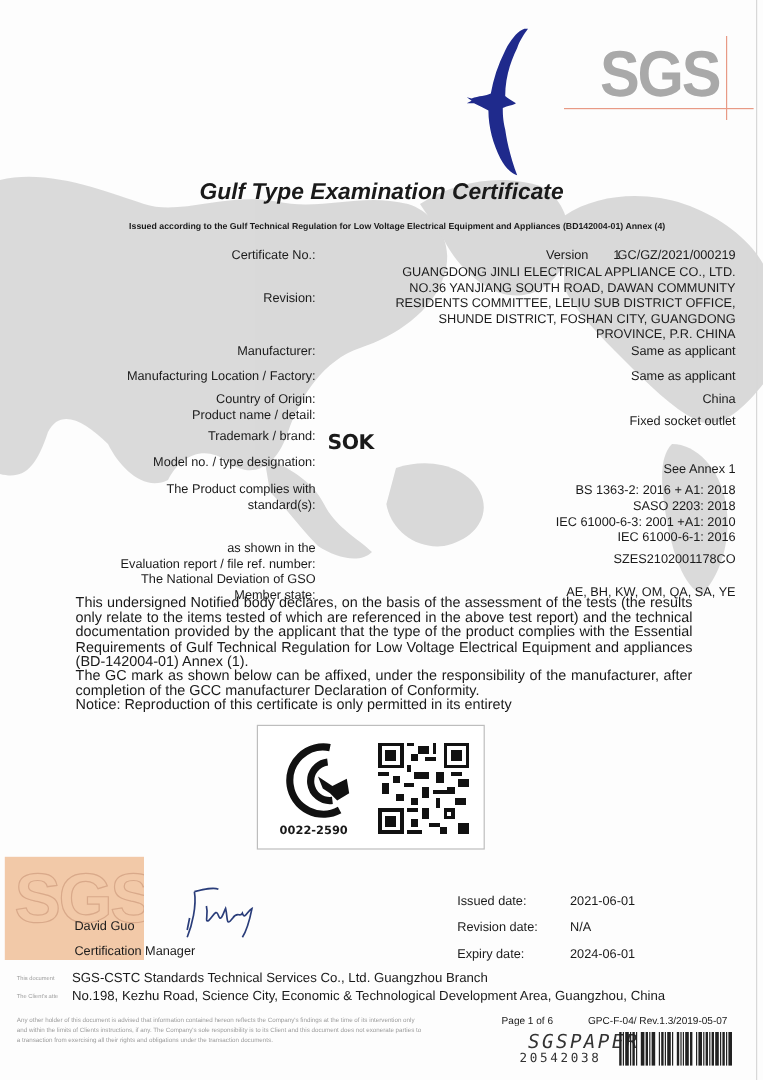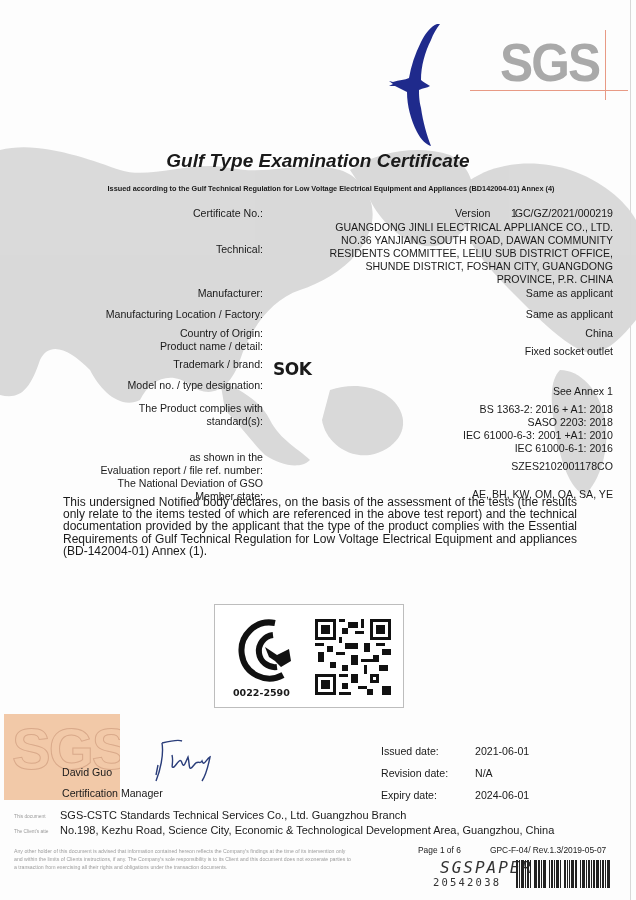--- a/index.html
+++ b/index.html
@@ -84,21 +84,21 @@
 <div class="sgs-vline"></div>
 
 <div class="title">Gulf Type Examination Certificate</div>
 <div class="subtitle">Issued according to the Gulf Technical Regulation for Low Voltage Electrical Equipment and Appliances (BD142004-01) Annex (4)</div>
 
 <div class="row lbl" style="top:207px">Certificate No.:</div>
 <div class="row val" style="top:207px">GC/GZ/2021/000219</div>
 <div class="version-lbl">Version</div>
 <div class="version-val">1</div>
 
-<div class="row lbl" style="top:243px">Technical:</div>
+<div class="row lbl" style="top:243px">Revision:</div>
 <div class="row val" style="top:221px">GUANGDONG JINLI ELECTRICAL APPLIANCE CO., LTD.</div>
 <div class="row val" style="top:234px">NO.36 YANJIANG SOUTH ROAD, DAWAN COMMUNITY</div>
 <div class="row val" style="top:247px">RESIDENTS COMMITTEE, LELIU SUB DISTRICT OFFICE,</div>
 <div class="row val" style="top:260px">SHUNDE DISTRICT, FOSHAN CITY, GUANGDONG</div>
 <div class="row val" style="top:273px">PROVINCE, P.R. CHINA</div>
 
 <div class="row lbl" style="top:287px">Manufacturer:</div>
 <div class="row val" style="top:287px">Same as applicant</div>
 
 <div class="row lbl" style="top:308px">Manufacturing Location / Factory:</div>
@@ -126,20 +126,22 @@
 <div class="row lbl" style="top:451px">as shown in the</div>
 <div class="row lbl" style="top:464px">Evaluation report / file ref. number:</div>
 <div class="row val" style="top:460px">SZES2102001178CO</div>
 
 <div class="row lbl" style="top:477px">The National Deviation of GSO</div>
 <div class="row lbl" style="top:490px">Member state:</div>
 <div class="row val" style="top:488px">AE, BH, KW, OM, QA, SA, YE</div>
 
 <div class="declaration">
   <p>This undersigned Notified body declares, on the basis of the assessment of the tests (the results only relate to the items tested of which are referenced in the above test report) and the technical documentation provided by the applicant that the type of the product complies with the Essential Requirements of Gulf Technical Regulation for Low Voltage Electrical Equipment and appliances (BD-142004-01) Annex (1).</p>
+  <p>The GC mark as shown below can be affixed, under the responsibility of the manufacturer, after completion of the GCC manufacturer Declaration of Conformity.</p>
+  <p>Notice: Reproduction of this certificate is only permitted in its entirety</p>
 </div>
 
 <div class="mark-box">
   <svg class="gc-logo" viewBox="0 0 62 66">
     <path d="M40 6 A28 28 0 1 0 48 58" fill="none" stroke="#111" stroke-width="6"></path>
     <path d="M38 18 A16 16 0 1 0 42 50" fill="none" stroke="#111" stroke-width="6"></path>
     <path d="M30 30 L42 38 L54 32 L56 44 L46 50 L40 44 L34 40 Z" fill="#111"></path>
   </svg>
   <div class="gc-code">0022-2590</div>
   <svg class="qr" viewBox="0 0 25 25" shape-rendering="crispEdges">

